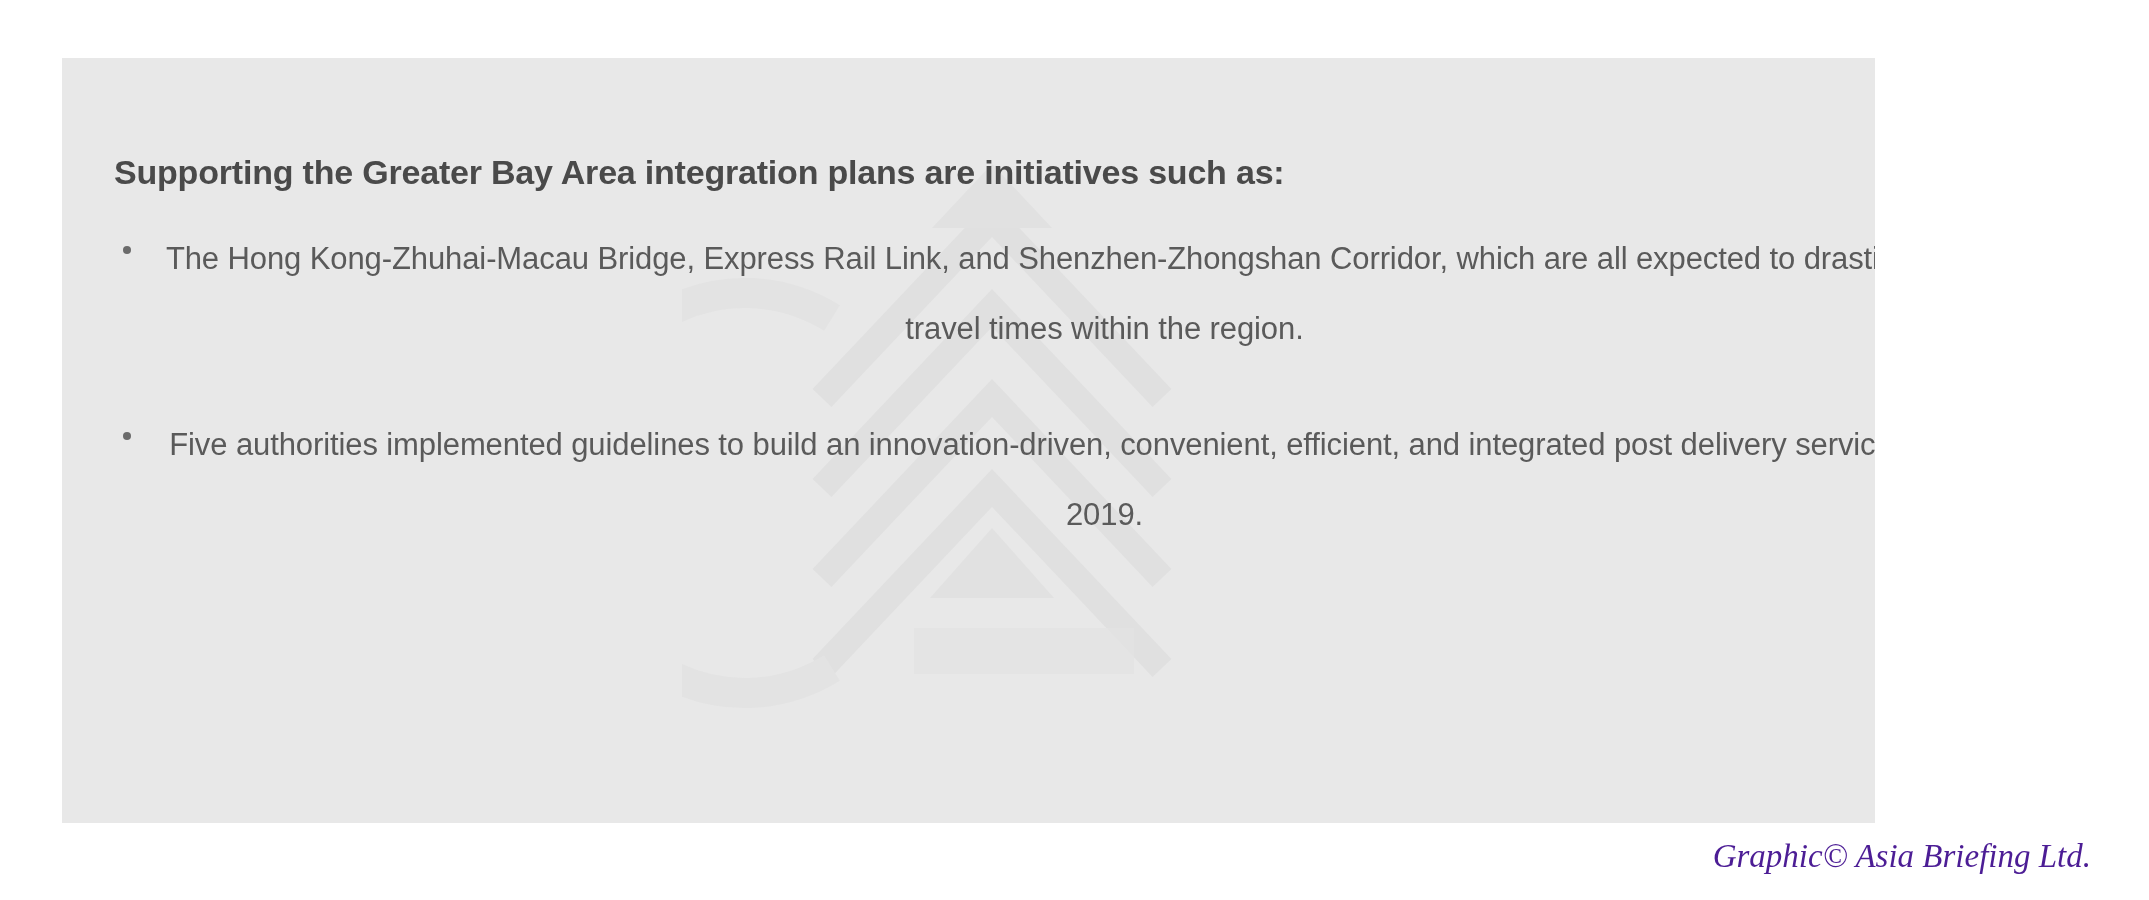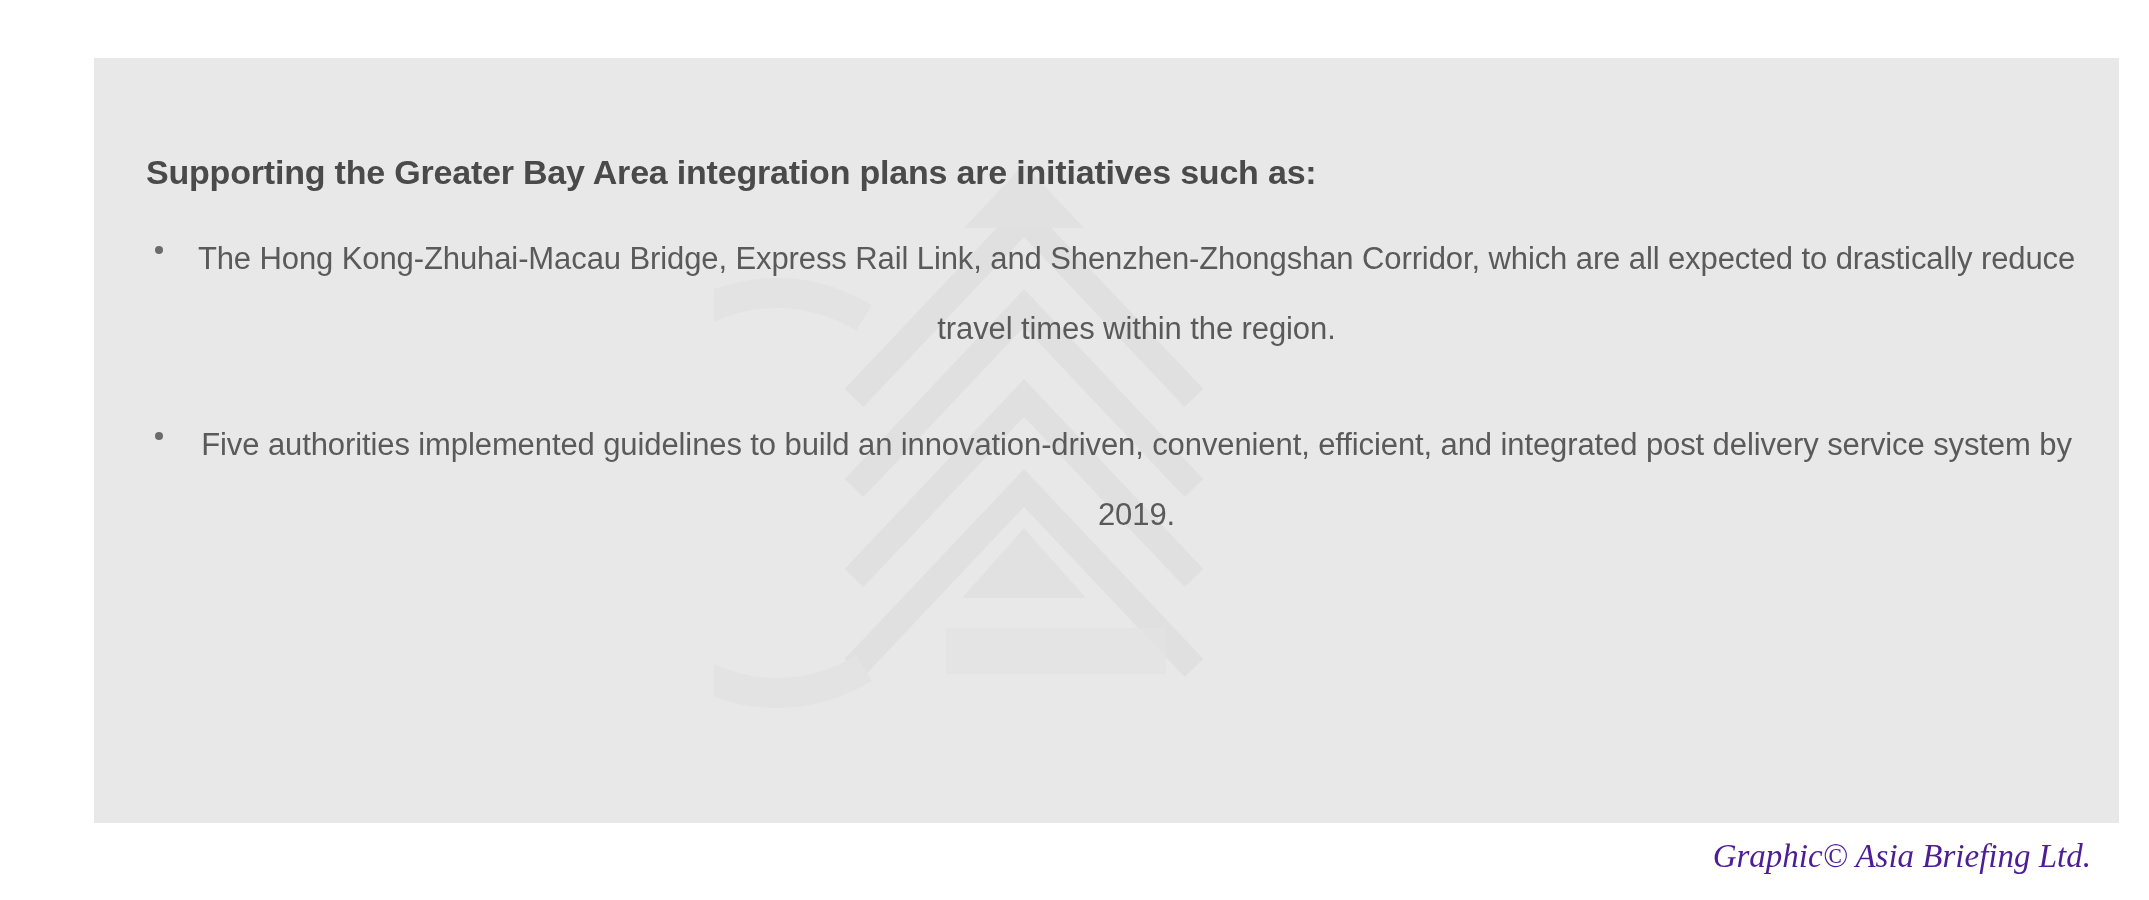--- a/index.html
+++ b/index.html
@@ -19,25 +19,24 @@
     position: relative;
     width: 2149px;
     height: 900px;
   }
 
   
   .panel {
     position: absolute;
     left: 62px;
     top: 58px;
-    width: 2025px;
+    width: 1813px;
     height: 765px;
     background: #e8e8e8;
     overflow: hidden;
-    margin-left: 32px;
   }
 
   
   .watermark {
     position: absolute;
     left: 620px;
     top: 10px;
     width: 620px;
     height: 680px;
     pointer-events: none;

